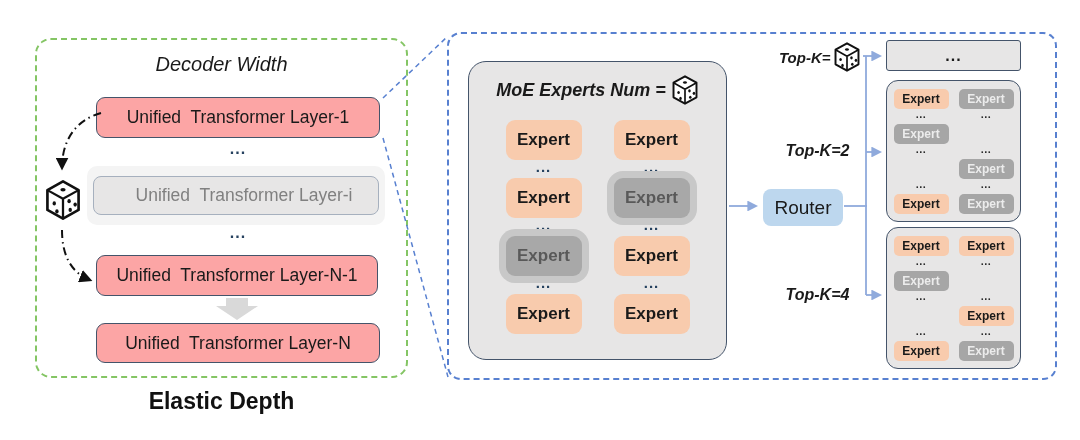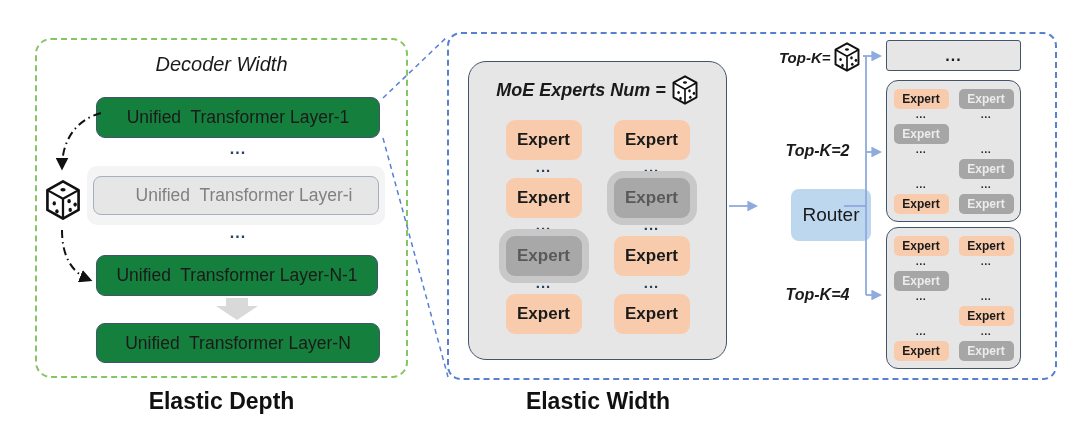--- a/index.html
+++ b/index.html
@@ -4,21 +4,21 @@
 <style>
   html,body{margin:0;padding:0;background:#fff;}
   #canvas{
     position:relative;width:1080px;height:440px;background:#ffffff;
     font-family:"Liberation Sans",sans-serif;color:#1a1a1a;overflow:hidden;
   }
   .abs{position:absolute;}
   
   .green-dash{left:35px;top:38px;width:373px;height:340px;border:2px dashed #84C564;border-radius:16px;box-sizing:border-box;}
   .decoder-title{left:35px;top:53px;width:373px;text-align:center;font-style:italic;font-size:20px;font-weight:500;}
-  .layer{box-sizing:border-box;border:1.5px solid #44546A;border-radius:9px;background:#15803d;
+  .layer{box-sizing:border-box;border:1.5px solid #44546A;border-radius:9px;background:#fca5a5;
          display:flex;align-items:center;justify-content:center;font-size:17.5px;font-weight:500;white-space:pre;}
   .layer1{left:96px;top:97px;width:284px;height:41px;}
   .layerN1{left:96px;top:255px;width:282px;height:41px;}
   .layerN{left:96px;top:323px;width:284px;height:40px;}
   .dots-line{left:96px;width:284px;text-align:center;font-weight:700;font-size:16px;color:#26425F;letter-spacing:1px;line-height:14px;}
   .dots-a{top:142px;} .dots-b{top:226px;}
   .halo-i{left:87px;top:166px;width:298px;height:59px;background:#F4F4F4;border-radius:10px;}
   .layer-i{box-sizing:border-box;margin:10px auto 0 auto;width:286px;height:39px;background:#E7E6E6;border:1.5px solid #A6B0BE;border-radius:8px;
            display:flex;align-items:center;justify-content:center;font-size:17.5px;font-weight:500;color:#808080;white-space:pre;padding-left:16px;}
   .caption{font-weight:700;font-size:23px;text-align:center;color:#111;}
@@ -31,22 +31,22 @@
   .moe-box{left:468px;top:61px;width:259px;height:299px;background:#E7E6E6;border:1.5px solid #44546A;border-radius:18px;box-sizing:border-box;}
   .moe-title{margin-top:12px;display:flex;align-items:center;justify-content:center;gap:5px;
              font-style:italic;font-weight:600;font-size:18px;}
   .grid-mid{margin-top:14px;display:grid;grid-template-columns:76px 76px;column-gap:32px;row-gap:3px;justify-content:center;}
   .grid-mid .cell{border-radius:9px;text-align:center;}
   .grid-mid .cell-o{background:#F8CBAD;height:40px;line-height:40px;font-weight:700;font-size:17px;color:#1a1a1a;}
   .grid-mid .cell-gh{background:#A8A8A8;height:40px;line-height:40px;font-weight:700;font-size:17px;color:#595959;
                      box-shadow:0 0 0 7px #C8C8C8;}
   .grid-mid .cell-d{height:12px;line-height:7px;font-weight:700;font-size:15px;color:#26425F;letter-spacing:1px;}
   
-  .router{left:763px;top:189px;width:80px;height:52px;background:#BDD7EE;border-radius:8px;
-          display:flex;align-items:center;justify-content:center;font-size:19px;margin-left:28px;}
+  .router{left:763px;top:189px;width:80px;height:37px;background:#BDD7EE;border-radius:8px;
+          display:flex;align-items:center;justify-content:center;font-size:19px;}
   .topk-row{left:779px;top:41px;display:flex;align-items:center;gap:2px;}
   .topk-label{font-style:italic;font-weight:700;font-size:15px;}
   .topk2{left:780px;top:142px;width:75px;text-align:center;font-style:italic;font-weight:700;font-size:16px;}
   .topk4{left:780px;top:286px;width:75px;text-align:center;font-style:italic;font-weight:700;font-size:16px;}
   .collapsed-box{left:886px;top:40px;width:135px;height:31px;background:#E7E6E6;border:1.5px solid #44546A;border-radius:3px;
                  box-sizing:border-box;display:flex;align-items:center;justify-content:center;
                  font-weight:700;font-size:16px;letter-spacing:1px;line-height:10px;}
   .kbox{width:135px;height:142px;background:#E7E6E6;border:1.5px solid #44546A;border-radius:12px;box-sizing:border-box;}
   .kbox2{left:886px;top:80px;} .kbox4{left:886px;top:227px;}
   .grid-mini{margin:8px 0 0 0;display:grid;grid-template-columns:55px 55px;column-gap:10px;row-gap:3px;justify-content:center;}
@@ -106,21 +106,20 @@
         <div class="cell cell-d">...</div>
         <div class="cell cell-d">...</div>
         <div class="cell cell-gh">Expert</div>
         <div class="cell cell-o">Expert</div>
         <div class="cell cell-d">...</div>
         <div class="cell cell-d">...</div>
         <div class="cell cell-o">Expert</div>
         <div class="cell cell-o">Expert</div>
       </div>
   </div>
-  <div class="abs caption cap-width">Elastic Width</div>
 
   <div class="abs router">Router</div>
 
   <div class="abs topk-row">
     <span class="topk-label">Top-K=</span>
     <span>
       <svg class="die" width="28" height="32" viewBox="0 0 100 110">
           <use href="#die-sym"></use>
         </svg>
     </span>

